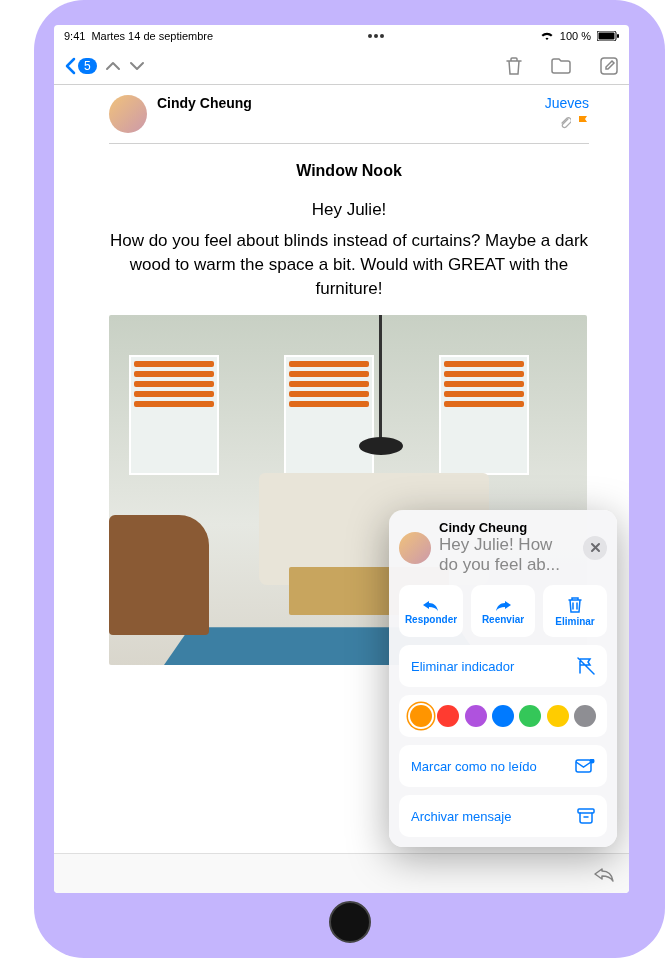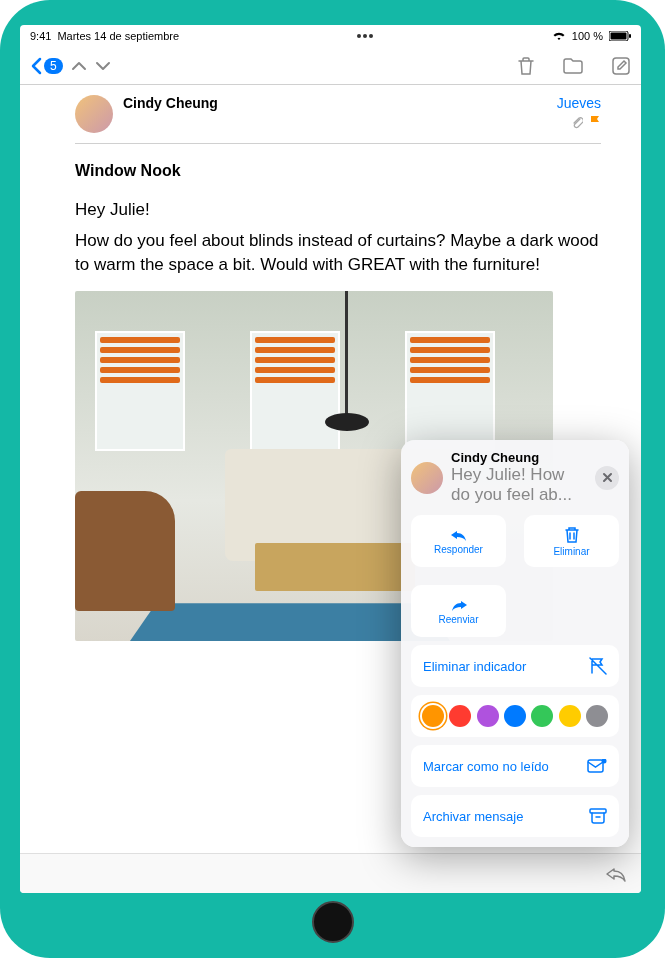--- a/index.html
+++ b/index.html
@@ -1,17 +1,17 @@
 <!DOCTYPE html>
 <html><head>
   <meta charset="utf-8">
   <style>
     * { margin: 0; padding: 0; box-sizing: border-box; font-family: -apple-system, BlinkMacSystemFont, "Helvetica Neue", sans-serif; }
     body { background: #fff; display: flex; justify-content: center; align-items: flex-start; }
-    .device { width: 665px; height: 958px; background: #14b8a6; border-radius: 50px; padding: 25px 24px 65px 20px; position: relative; }
+    .device { width: 665px; height: 958px; background: #c4b5fd; border-radius: 50px; padding: 25px 36px 65px 20px; position: relative; margin-left: 34px; }
     .screen { width: 100%; height: 100%; background: #fff; border-radius: 4px; overflow: hidden; position: relative; display: flex; flex-direction: column; }
     .home-button { position: absolute; bottom: 15px; left: 50%; transform: translateX(-50%); width: 42px; height: 42px; border-radius: 50%; border: 2px solid #444; background: #111; }
     
     
     .status-bar { height: 22px; display: flex; justify-content: space-between; align-items: center; padding: 0 10px; font-size: 11px; color: #000; }
     .status-left { display: flex; gap: 6px; align-items: center; }
     .status-right { display: flex; gap: 6px; align-items: center; }
     .status-dots { display: flex; gap: 2px; }
     .dot { width: 4px; height: 4px; border-radius: 50%; background: #333; }
     
@@ -29,21 +29,21 @@
     .sender-block { flex: 1; }
     .sender-name { font-size: 14px; font-weight: 600; color: #000; }
     .recipient-line { font-size: 12px; color: #888; }
     .recipient-link { color: #888; }
     .date-col { text-align: right; }
     .date-label { color: #007aff; font-size: 14px; }
     .flag-row { display: flex; gap: 6px; justify-content: flex-end; margin-top: 4px; }
     .hr { height: 0.5px; background: #d0d0d0; margin: 0 40px 0 55px; }
     
     
-    .msg-body { padding: 18px 40px 10px 55px; flex: 1; overflow: hidden; position: relative; }
+    .msg-body { padding: 18px 40px 10px 55px; flex: 1; overflow: hidden; position: relative; text-align: center; }
     .subject { font-size: 16px; font-weight: 700; margin-bottom: 18px; }
     .body-text { font-size: 17px; color: #000; line-height: 1.4; margin-bottom: 8px; }
     .attachment-img { margin-top: 14px; width: 478px; height: 350px; background: linear-gradient(180deg,#c8d0c4 0%,#e6e8e2 60%,#d9d6cc 100%); border-radius: 2px; position: relative; overflow: hidden; }
     
     .rug { position: absolute; bottom: 0; left: 55px; width: 320px; height: 90px; background: #3c7fa3; transform: perspective(400px) rotateX(60deg); transform-origin: bottom; }
     .sofa { position: absolute; bottom: 80px; left: 150px; width: 230px; height: 90px; background: #e8e4d8; border-radius: 8px; }
     .sofa::before{content:"";position:absolute;top:-22px;left:0;width:100%;height:30px;background:#e8e4d8;border-radius:6px 6px 0 0;}
     .ctable { position: absolute; bottom: 50px; left: 180px; width: 160px; height: 48px; background: #c8a55e; border-radius: 2px; }
     .window { position: absolute; top: 40px; width: 90px; height: 120px; background: #edf2f0; border: 2px solid #fff; }
     .blind { position: absolute; top: 0; left: 0; right: 0; height: 56px; }
@@ -55,21 +55,21 @@
     
     .bottom-bar { position: absolute; bottom: 0; left: 0; right: 0; height: 40px; display: flex; justify-content: flex-end; align-items: center; padding-right: 14px; background: rgba(248,248,248,0.92); border-top: 0.5px solid rgba(0,0,0,0.1); }
     
     
     .sheet { position: absolute; right: 12px; bottom: 46px; width: 228px; background: rgba(246,246,248,0.97); border-radius: 14px; box-shadow: 0 10px 40px rgba(0,0,0,0.35); padding: 10px 10px 0 10px; }
     .sheet-header { display: flex; align-items: center; gap: 8px; margin-bottom: 10px; }
     .sheet-avatar { width: 32px; height: 32px; border-radius: 50%; background: linear-gradient(135deg,#f0c27b,#c9a); flex-shrink:0;}
     .sheet-title { font-size: 13px; font-weight: 600; }
     .sheet-sub { font-size: 17px; color: #888; }
     .sheet-close { width: 24px; height: 24px; border-radius: 50%; background: #e3e3e6; display: flex; align-items: center; justify-content: center; color:#6a6a6e; }
-    .sheet-grid { display: grid; grid-template-columns: 1fr 1fr; gap: 18px; margin-bottom: 8px; }
+    .sheet-grid { display: grid; grid-template-columns: 1fr 1fr 1fr; gap: 8px; margin-bottom: 8px; font-weight: bold; }
     .sheet-btn { background: #fff; border-radius: 10px; height: 52px; display: flex; flex-direction: column; align-items: center; justify-content: center; gap: 2px; }
     .sheet-btn .ic { color: #007aff; }
     .sheet-btn .lbl { font-size: 10px; color: #007aff; }
     .sheet-row { background: #fff; border-radius: 10px; height: 42px; display: flex; align-items: center; justify-content: space-between; padding: 0 12px; margin-bottom: 8px; }
     .sheet-row .lbl { font-size: 13px; color: #007aff; }
     .sheet-row .ic { color: #007aff; }
     .colors-row { background: #fff; border-radius: 10px; height: 42px; display: flex; align-items: center; justify-content: space-around; padding: 0 8px; margin-bottom: 8px; }
     .color-dot { width: 22px; height: 22px; border-radius: 50%; }
     .color-dot.sel { box-shadow: 0 0 0 2px #fff, 0 0 0 3.5px #ff9500; }
   </style>
@@ -211,30 +211,30 @@
       </div>
 
       <div class="sheet-grid">
         <div class="sheet-btn">
           <svg class="ic" width="20" height="14" viewBox="0 0 20 14">
               <path d="M8 3L2 7l6 4V9c4 0 7 1 9 4-1-5-4-8-9-8V3z" fill="#007aff"></path>
             </svg>
           <span class="lbl">Responder</span>
         </div>
         <div class="sheet-btn">
+          <svg class="ic" width="20" height="14" viewBox="0 0 20 14">
+              <path d="M12 3l6 4-6 4V9c-4 0-7 1-9 4 1-5 4-8 9-8V3z" fill="#007aff"></path>
+            </svg>
+          <span class="lbl">Reenviar</span>
+        </div>
+        <div class="sheet-btn">
           <svg class="ic" width="16" height="18" viewBox="0 0 16 18">
               <path d="M2 4h12M5 4V2h6v2M3 4l1 12h8l1-12M6 7v6M10 7v6" stroke="#007aff" stroke-width="1.5" fill="none" stroke-linecap="round"></path>
             </svg>
           <span class="lbl">Eliminar</span>
-        </div>
-        <div class="sheet-btn">
-          <svg class="ic" width="20" height="14" viewBox="0 0 20 14">
-              <path d="M12 3l6 4-6 4V9c-4 0-7 1-9 4 1-5 4-8 9-8V3z" fill="#007aff"></path>
-            </svg>
-          <span class="lbl">Reenviar</span>
         </div>
       </div>
 
       <div class="sheet-row">
         <span class="lbl">Eliminar indicador</span>
         <svg class="ic" width="18" height="18" viewBox="0 0 18 18">
             <path d="M3 2v14M3 2h10l-2 3 2 3H3M1 1l16 16" stroke="#007aff" stroke-width="1.5" fill="none" stroke-linecap="round"></path>
           </svg>
       </div>
 

